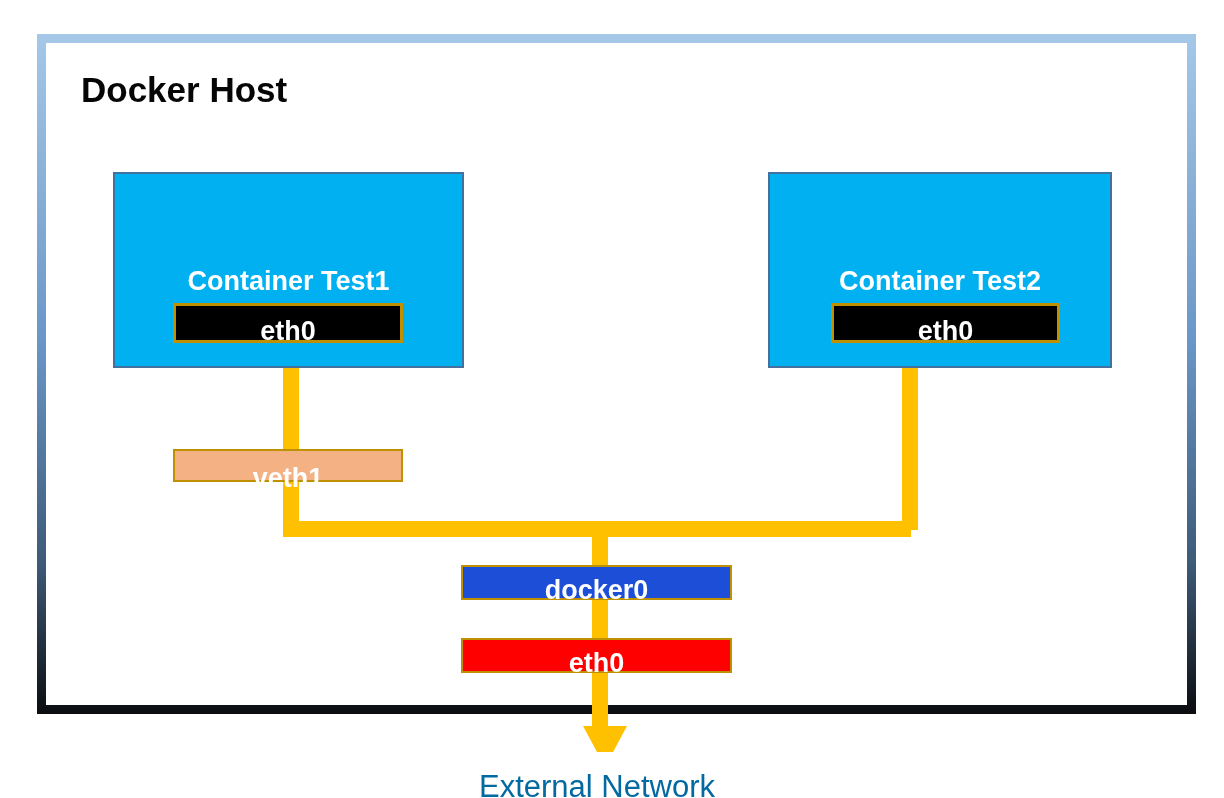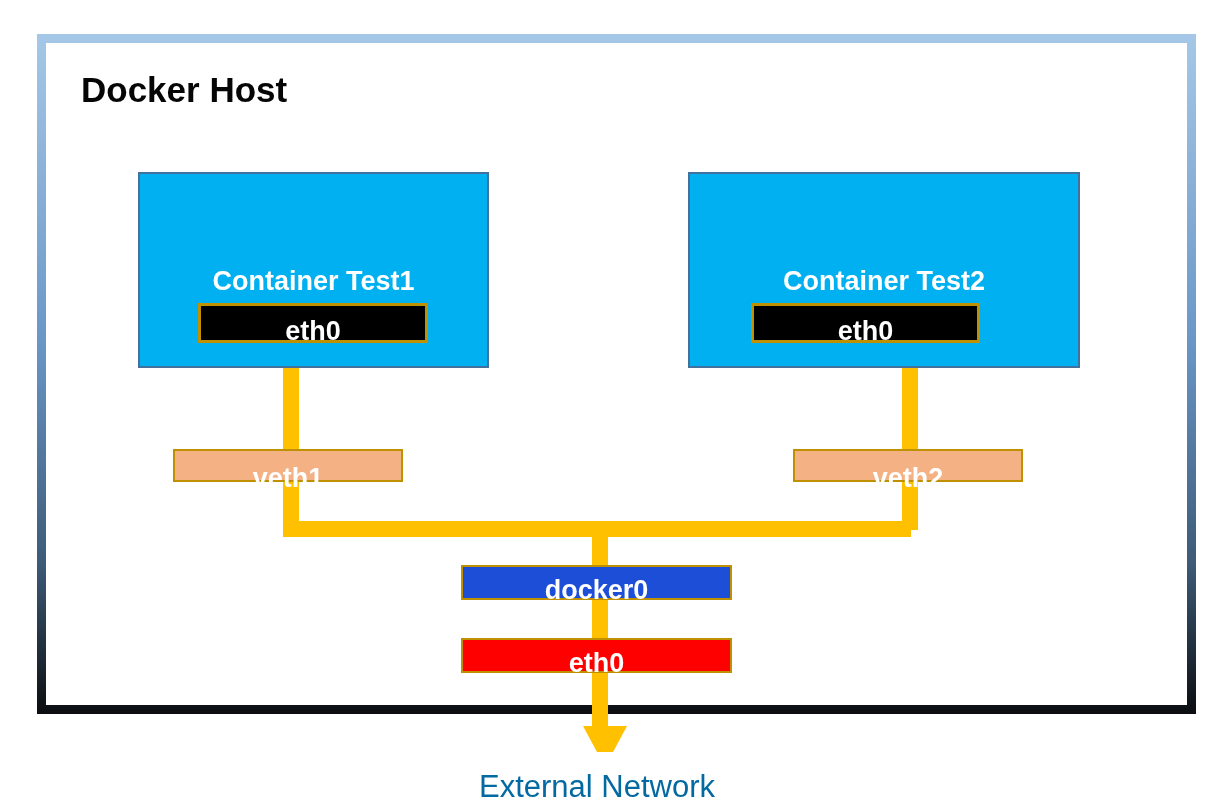--- a/index.html
+++ b/index.html
@@ -61,22 +61,22 @@
 
   
   .container-box {
     position: absolute;
     top: 156px;
     height: 196px;
     background: #00B0F0;
     border: 2px solid #41719C;
     z-index: 3;
   }
-  .container-box.c1 { left: 97px;  width: 351px; margin-left: 25px; }
-  .container-box.c2 { left: 672px; width: 392px; }
+  .container-box.c1 { left: 97px;  width: 351px; }
+  .container-box.c2 { left: 752px; width: 344px; }
 
   .container-label {
     position: absolute;
     left: 0; top: 84px;
     width: 100%;
     text-align: center;
     color: #ffffff;
     font-size: 27px;
     font-weight: 700;
   }
@@ -159,21 +159,20 @@
     <div class="container-label">Container Test1</div>
     <div class="eth-box">eth0</div>
   </div>
 
   <div class="container-box c2">
     <div class="container-label">Container Test2</div>
     <div class="eth-box">eth0</div>
   </div>
 
   <div class="node veth v1">veth1</div>
-  <div class="node veth v2">veth2</div>
 
   <div class="node bridge">docker0</div>
 
   <div class="node host-eth">eth0</div>
 
   <div class="external-label">External Network</div>
 
 </div>
 
 </body></html>

